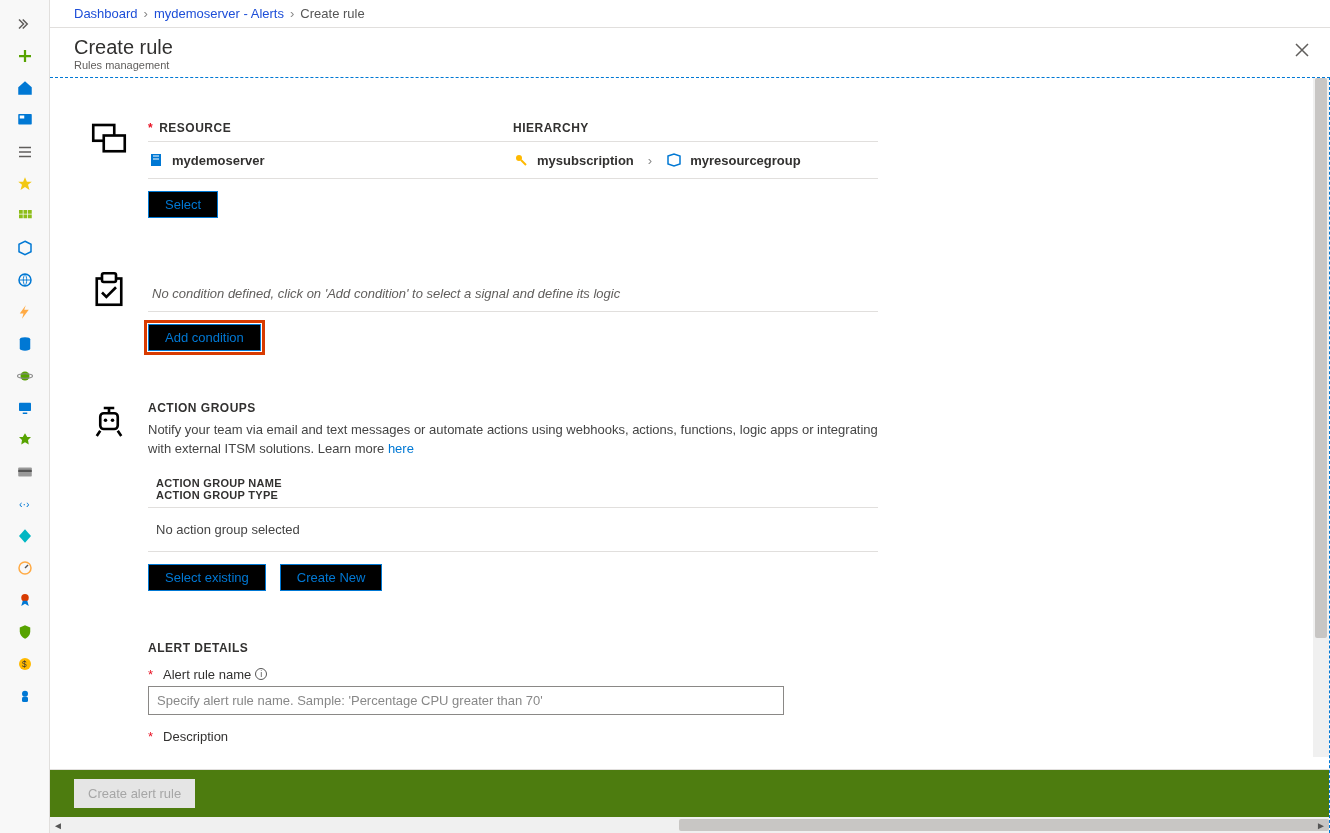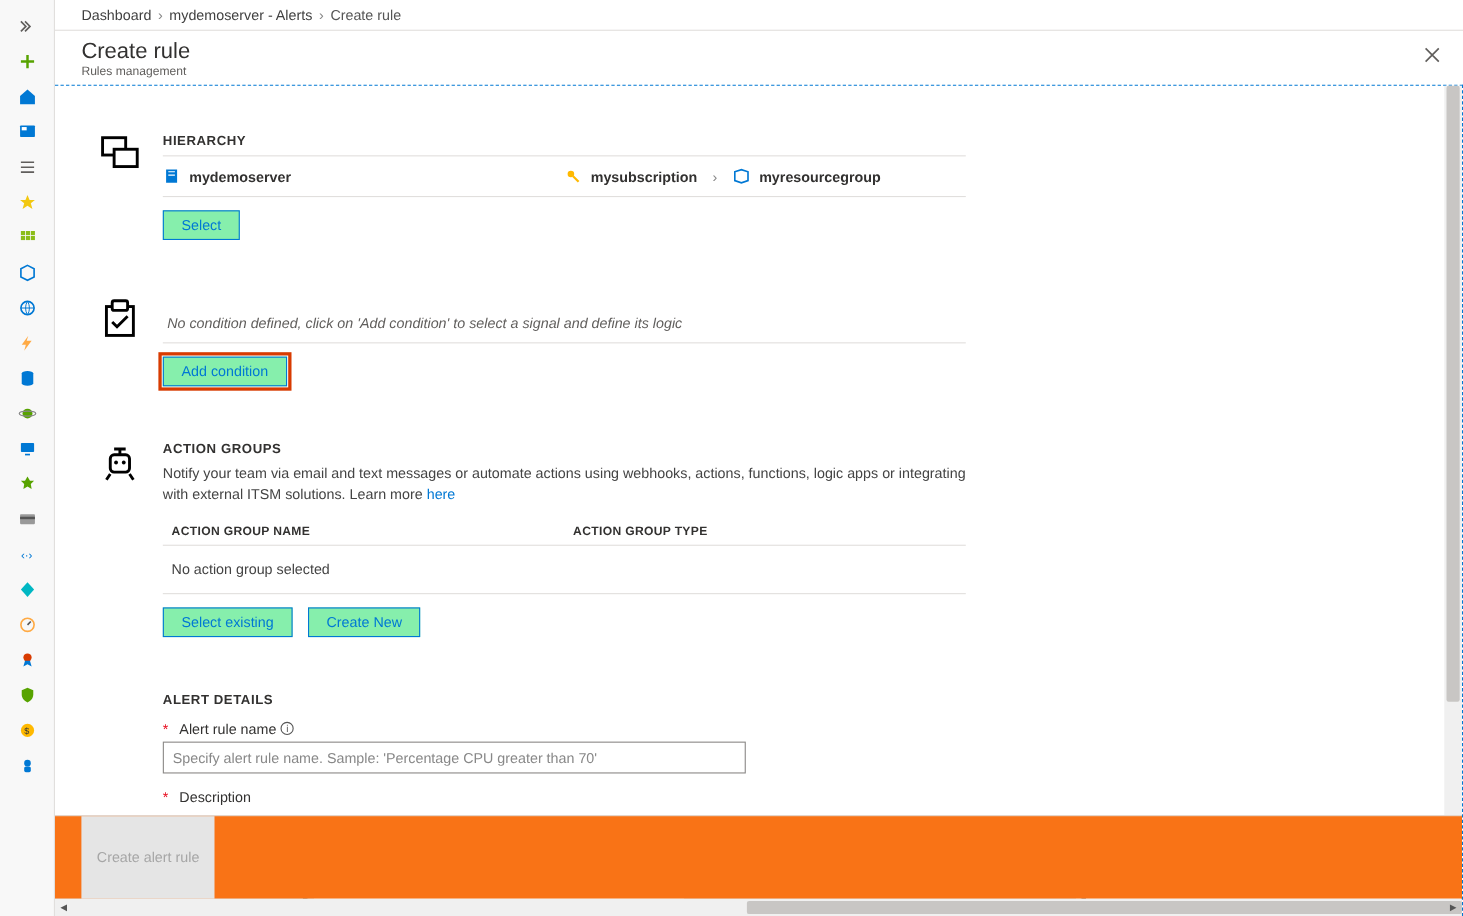--- a/index.html
+++ b/index.html
@@ -9,21 +9,21 @@
   
   .left-bar { position: absolute; top: 0; left: 0; width: 50px; height: 100%; background: #f8f8f8; border-right: 1px solid #e1dfdd; padding-top: 8px; }
   .left-bar .sb-icon { width: 50px; height: 32px; display: flex; align-items: center; justify-content: center; cursor: pointer; }
   .sb-icon svg { width: 18px; height: 18px; }
 
   
   .main { position: absolute; left: 50px; right: 0; top: 0; bottom: 0; display: flex; flex-direction: column; }
 
   
   .crumb-bar { height: 28px; border-bottom: 1px solid #e1dfdd; display: flex; align-items: center; padding: 0 24px; font-size: 13px; }
-  .crumb-bar a { color: #404040; text-decoration: none; cursor: pointer; }
+  .crumb-bar a { color: #1d4ed8; text-decoration: none; cursor: pointer; }
   .crumb-bar .sep { color: #888; margin: 0 6px; }
   .crumb-bar .current { color: #555; }
 
   
   .blade-head { padding: 8px 24px 6px 24px; position: relative; }
   .blade-head h1 { font-size: 20px; font-weight: 400; color: #323130; }
   .blade-head .subtitle { font-size: 11px; color: #605e5c; }
   .close-x { position: absolute; right: 18px; top: 12px; width: 20px; height: 20px; cursor: pointer; display:flex; align-items:center; justify-content:center;}
   .close-x svg { width: 14px; height: 14px; stroke: #605e5c; }
 
@@ -35,58 +35,58 @@
   .fake-scroll .thumb { position: absolute; left: 2px; right: 2px; top: 0; height: 560px; background: #c8c6c4; border-radius: 2px; }
 
   
   .hscroll-area { position: absolute; left: 0; right: 0; bottom: 0; height: 16px; background: #f0f0f0; }
   .hscroll-area .hthumb { position: absolute; top: 2px; bottom: 2px; right: 0; width: 650px; background: #c8c6c4; border-radius: 2px; }
   .hscroll-area .arrow { position: absolute; top: 0; bottom: 0; width: 16px; display:flex; align-items:center; justify-content:center; color:#555; font-size:10px;}
   .hscroll-area .arrow.left { left: 0; }
   .hscroll-area .arrow.right { right: 0; }
 
   
-  .footer { position: absolute; left: 0; right: 0; bottom: 16px; height: 76px; border-top: 1px solid #e1dfdd; background:#f97316; display: flex; padding-left: 24px; }
+  .footer { position: absolute; left: 0; right: 0; bottom: 16px; height: 48px; border-top: 1px solid #e1dfdd; background:#4d7c0f; display: flex; align-items: center; padding-left: 24px; }
   .btn-disabled { background: #e5e5e5; color: #a6a6a6; border: none; padding: 7px 14px; font-size: 13px; cursor: not-allowed; }
 
   
   .section { display: flex; margin-bottom: 50px; }
   .section .sec-icon { width: 60px; flex: none; }
   .section .sec-icon svg { width: 42px; height: 42px; }
   .section .sec-body { flex: 1; max-width: 730px; }
 
   .sec-title { font-size: 12px; font-weight: 600; color: #323130; letter-spacing: .5px; }
   .req-star { color: #e81123; margin-right: 6px; }
 
   .rh-row { display: flex; border-bottom: 1px solid #e1dfdd; padding-bottom: 6px; margin-top: 2px; }
   .rh-row .col { flex: 1; }
   .rh-row .h2 { font-size: 12px; font-weight: 600; color: #323130; letter-spacing: .5px; }
   .val-row { display: flex; border-bottom: 1px solid #e1dfdd; padding: 10px 0; }
   .val-row .col { flex: 1; display: flex; align-items: center; gap: 8px; }
   .val-row .lbl { font-weight: 600; font-size: 13px; }
   .chev { color: #888; margin: 0 6px; }
 
-  .btn-outline { border: 1px solid #0078d4; color: #0078d4; background: #86efac; padding: 5px 16px; font-size: 13px; cursor: pointer; }
+  .btn-outline { border: 1px solid #0078d4; color: #0078d4; background: #000000; padding: 5px 16px; font-size: 13px; cursor: pointer; }
   .btn-row { margin-top: 12px; display: flex; gap: 14px; }
 
   .highlight-red { outline: 3px solid #d83b01; outline-offset: 1px; }
 
   .cond-hint { font-style: italic; color: #605e5c; font-size: 13px; border-bottom: 1px solid #e1dfdd; padding: 14px 0 10px 4px; margin-top: 4px; }
   .cond-title-row { border-bottom: 1px solid #e1dfdd; padding-bottom: 6px; }
 
   .ag-desc { font-size: 13px; color: #444; margin: 6px 0 12px 0; line-height: 1.45; }
   .ag-desc a { color: #0078d4; text-decoration: none; cursor: pointer; }
-  .ag-thead { display: flex; border-bottom: 1px solid #e1dfdd; padding: 6px 0; }
+  .ag-thead { display: flex; border-bottom: 1px solid #e1dfdd; padding: 6px 0; flex-direction: column; }
   .ag-thead .th { flex: 1; font-size: 11px; font-weight: 600; color: #323130; letter-spacing: .3px; padding-left: 8px; }
   .ag-empty { padding: 14px 0 14px 8px; border-bottom: 1px solid #e1dfdd; font-size: 13px; color: #444; }
 
   .alert-details .ad-title { font-size: 12px; font-weight: 600; letter-spacing: .5px; margin-bottom: 12px; }
   .field-label { font-size: 13px; color: #323130; margin-bottom: 4px; display: flex; align-items: center; gap: 4px; }
   .info-icon { width: 12px; height: 12px; border: 1px solid #555; border-radius: 50%; display:inline-flex; align-items:center; justify-content:center; font-size:9px; color:#555; }
-  .text-input { width: 530px; border: 1px solid #8a8886; padding: 6px 8px; font-size: 13px; color: #737373; }
+  .text-input { width: 636px; border: 1px solid #8a8886; padding: 6px 8px; font-size: 13px; color: #737373; }
   .text-input::placeholder { color: #888; }
   .field { margin-bottom: 14px; }
 
   
   .mini-ico { width: 16px; height: 16px; display:inline-block; }
 </style>
 </head>
 <body>
 
 <div class="left-bar">
@@ -243,20 +243,21 @@
 
       <div class="section">
         <div class="sec-icon">
           <svg viewBox="0 0 48 48">
               <rect x="6" y="8" width="24" height="18" fill="none" stroke="#000" stroke-width="3"></rect>
               <rect x="18" y="20" width="24" height="18" fill="#fff" stroke="#000" stroke-width="3"></rect>
             </svg>
         </div>
         <div class="sec-body">
           <div class="rh-row">
+            <div class="col"><span class="h2"><span class="req-star">*</span><span>RESOURCE</span></span></div>
             <div class="col"><span class="h2">HIERARCHY</span></div>
           </div>
           <div class="val-row">
             <div class="col">
               <span class="mini-ico"><svg viewBox="0 0 16 16">
                     <path d="M3 2h10v12H3z" fill="#0078d4"></path>
                     <path d="M5 4h6M5 7h6" stroke="#fff" stroke-width="1"></path>
                   </svg></span>
               <span class="lbl">mydemoserver</span>
             </div>

